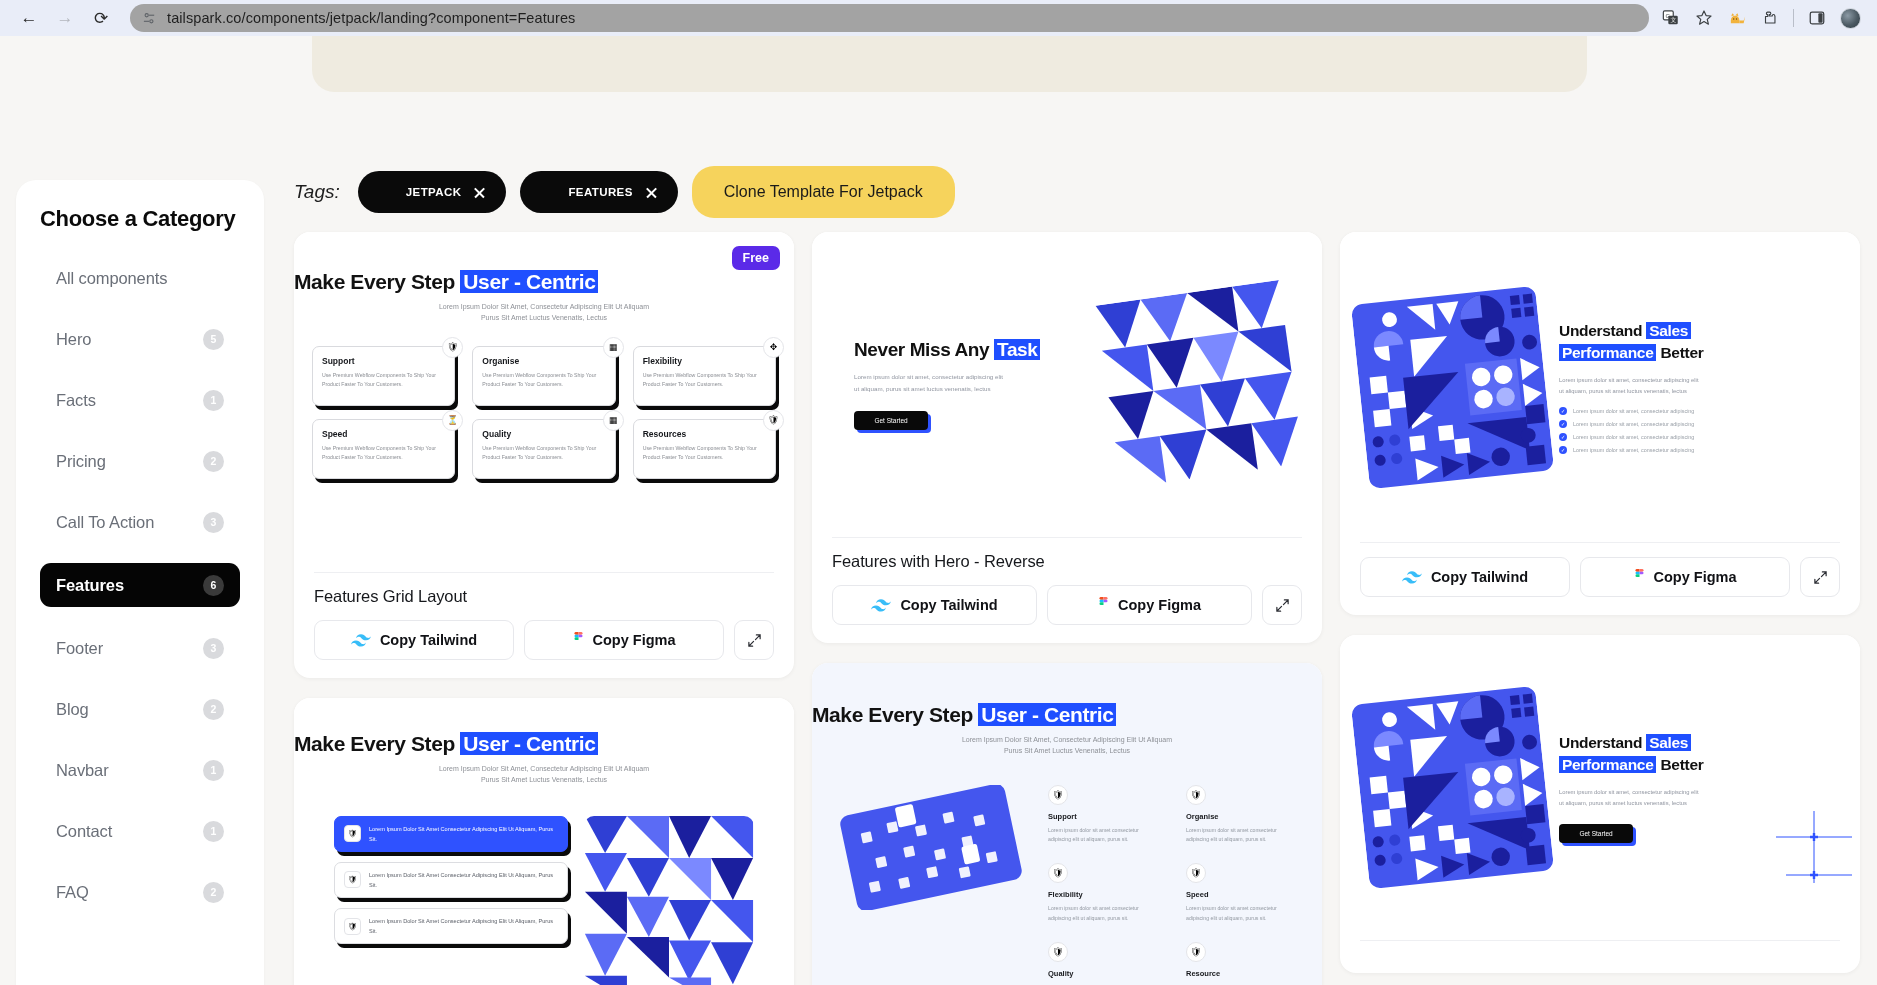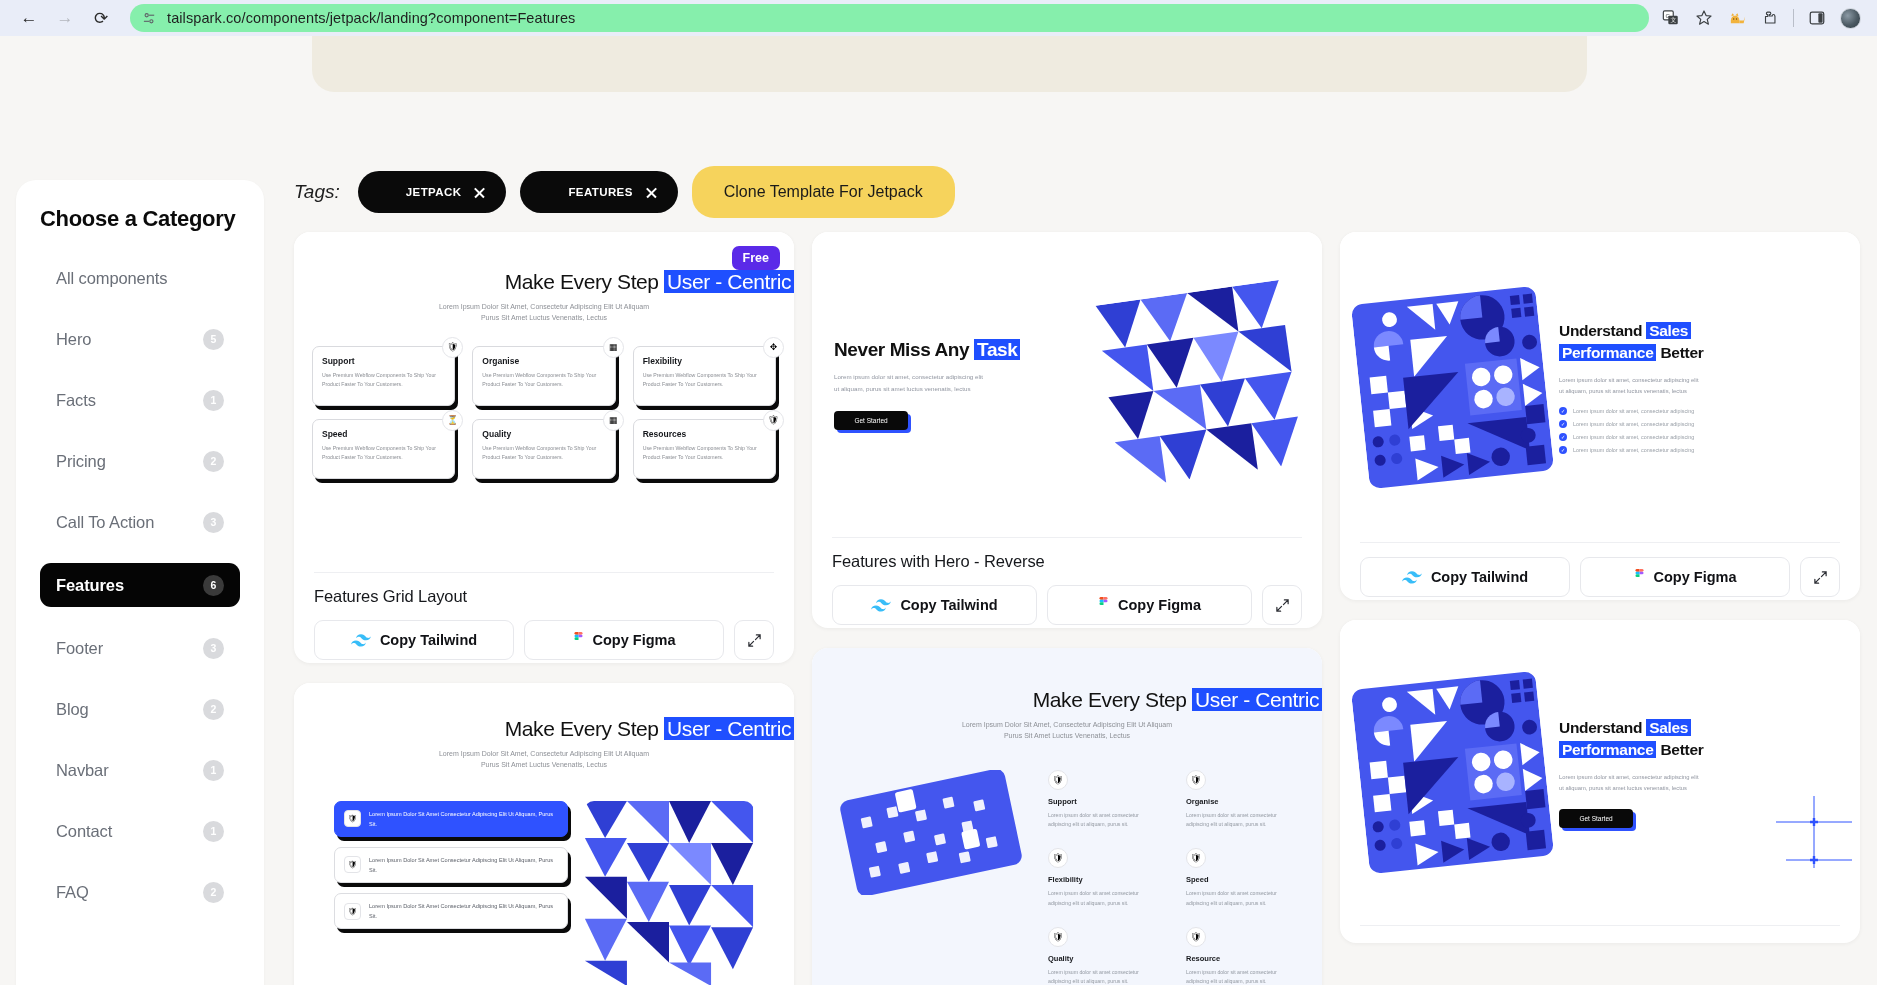--- a/index.html
+++ b/index.html
@@ -19,21 +19,21 @@
     position: relative; z-index: 50;
   }
   .nav-btn {
     width: 30px; height: 30px; border-radius: 50%;
     display: flex; align-items: center; justify-content: center;
     color: #2b2b2b; font-size: 17px; flex: none;
   }
   .nav-btn.disabled { color: #b3b6bd; }
   .omnibox {
     flex: 1; height: 28px; margin-left: 8px; margin-right: 6px;
-    background: #86efac; border-radius: 15px;
+    background: #a3a3a3; border-radius: 15px;
     display: flex; align-items: center; padding: 0 12px; gap: 10px;
     max-width: 1560px;
   }
   .omnibox .url {
     font-size: 14.5px; color: #1f1f1f; letter-spacing: .1px;
     white-space: nowrap; overflow: hidden;
   }
   .tune-icon { width: 15px; height: 15px; flex: none; }
   .chrome-right { display: flex; align-items: center; gap: 13px; padding-right: 2px; }
   .chrome-right .ci { width: 20px; height: 20px; display: flex; align-items: center; justify-content: center; }
@@ -107,42 +107,42 @@
     display: grid; grid-template-columns: 500px 510px 520px;
     column-gap: 18px;
   }
   .col { display: flex; flex-direction: column; gap: 20px; }
   .card {
     background: #ffffff; border-radius: 16px; overflow: hidden;
     box-shadow: 0 1px 4px rgba(0,0,0,.05);
     position: relative;
   }
   .preview { position: relative; overflow: hidden; background: #fff; }
-  .card-foot { padding: 14px 20px 3px 20px; }
+  .card-foot { padding: 14px 20px 18px 20px; }
   .card-title { font-size: 16.5px; color: #16181c; font-weight: 500; margin-bottom: 14px; letter-spacing: -.1px; }
   .btn-row { display: flex; gap: 10px; }
   .cbtn {
     flex: 1; height: 40px; border: 1px solid #e7e8ec; border-radius: 9px;
     display: flex; align-items: center; justify-content: center; gap: 9px;
     font-size: 14.5px; font-weight: 700; color: #111216; cursor: pointer; background: #fff;
   }
   .expand-btn {
     width: 40px; height: 40px; border: 1px solid #e7e8ec; border-radius: 9px;
     display: flex; align-items: center; justify-content: center; cursor: pointer; background: #fff; flex: none;
   }
   .free-badge {
     position: absolute; right: 14px; top: 14px;
     background: #5b2ae8; color: #fff; font-size: 12.5px; font-weight: 700;
     padding: 5px 11px; border-radius: 7px; z-index: 5;
   }
   .sep { height: 1px; background: #eeeff2; margin: 0 0 0 0; }
 
   
   .hl { background: #1f4fff; color: #fff; padding: 0 3px; }
-  .ph-h1 { font-size: 21px; font-weight: 400; color: #121212; letter-spacing: -.4px; text-align: right; }
+  .ph-h1 { font-size: 21px; font-weight: 700; color: #121212; letter-spacing: -.4px; text-align: left; }
   .ph-sub { font-size: 7px; color: #8d9096; text-align: center; line-height: 1.55; margin-top: 8px; }
 
   .fgrid { display: grid; grid-template-columns: repeat(3, 1fr); gap: 13px 17px; padding: 0 18px; margin-top: 22px; }
   .fcard {
     border: 1px solid #d9dade; border-radius: 7px; background: #fff;
     padding: 9px 9px 11px 9px; position: relative; box-shadow: 3px 4px 0 #0a0a0a;
     min-height: 60px;
   }
   .fcard .ft { font-size: 8.5px; font-weight: 600; color: #15171b; margin-bottom: 5px; }
   .fcard .fd { font-size: 5.2px; color: #8a8d93; line-height: 1.75; }
@@ -430,21 +430,21 @@
             </svg>
           </div>
         </div>
       </div>
     </div>
 
     <div class="col">
 
       <div class="card">
         <div class="preview" style="height:305px;">
-          <div style="display:flex;align-items:center;height:100%;padding:0 22px;gap:12px;">
+          <div style="display:flex;align-items:center;height:100%;padding:0 22px;gap:12px;margin-left:20px;">
             <div style="flex:1;">
               <div style="font-size:19px;font-weight:700;color:#111;letter-spacing:-.4px;">
                 <span>Never Miss Any </span><span class="hl">Task</span>
               </div>
               <div style="font-size:6.2px;color:#9095a0;line-height:1.9;margin-top:10px;">
                 <span>Lorem ipsum dolor sit amet, consectetur adipiscing elit</span><br>
                 <span>ut aliquam, purus sit amet luctus venenatis, lectus</span>
               </div>
               <div class="dark-btn" style="margin-top:16px;">Get Started</div>
             </div>

